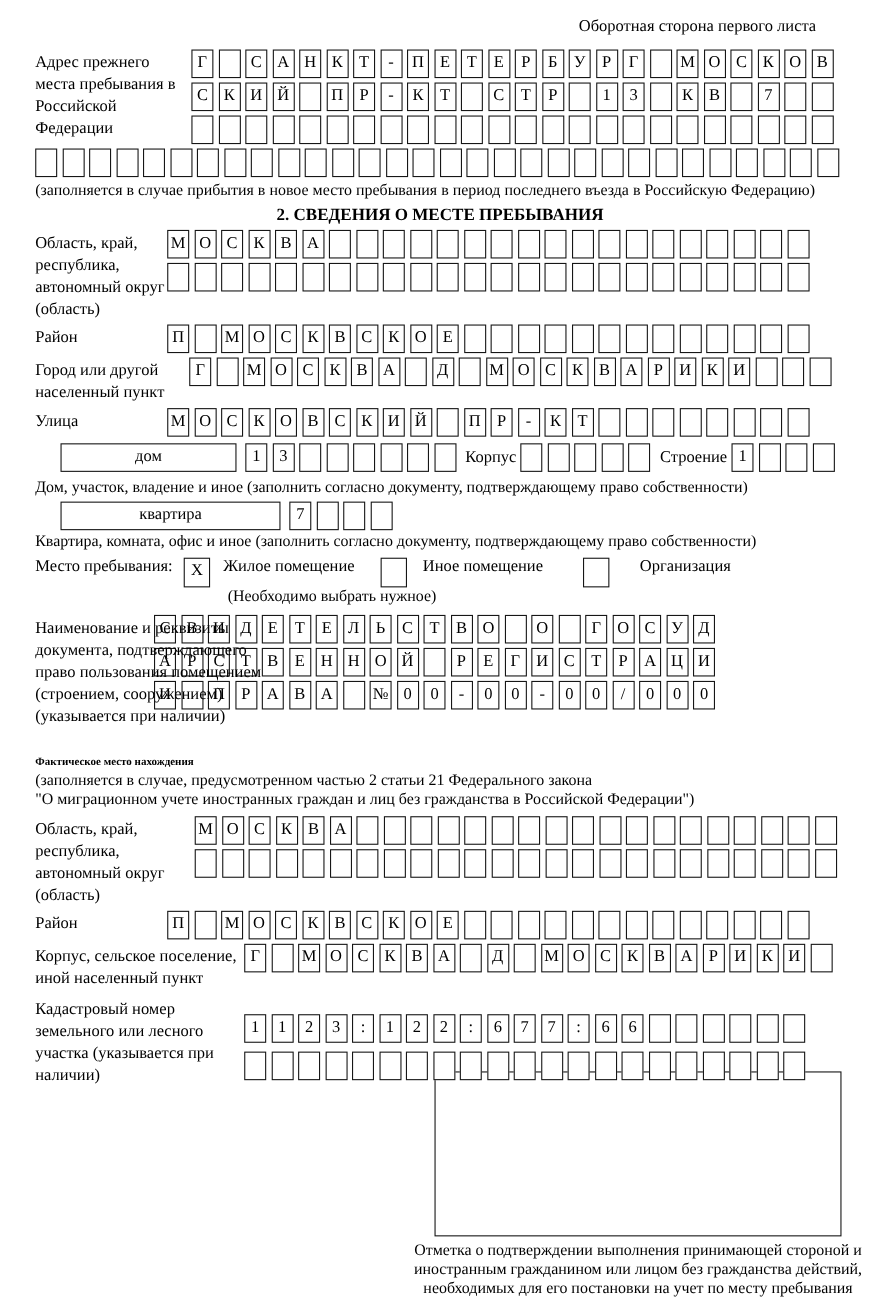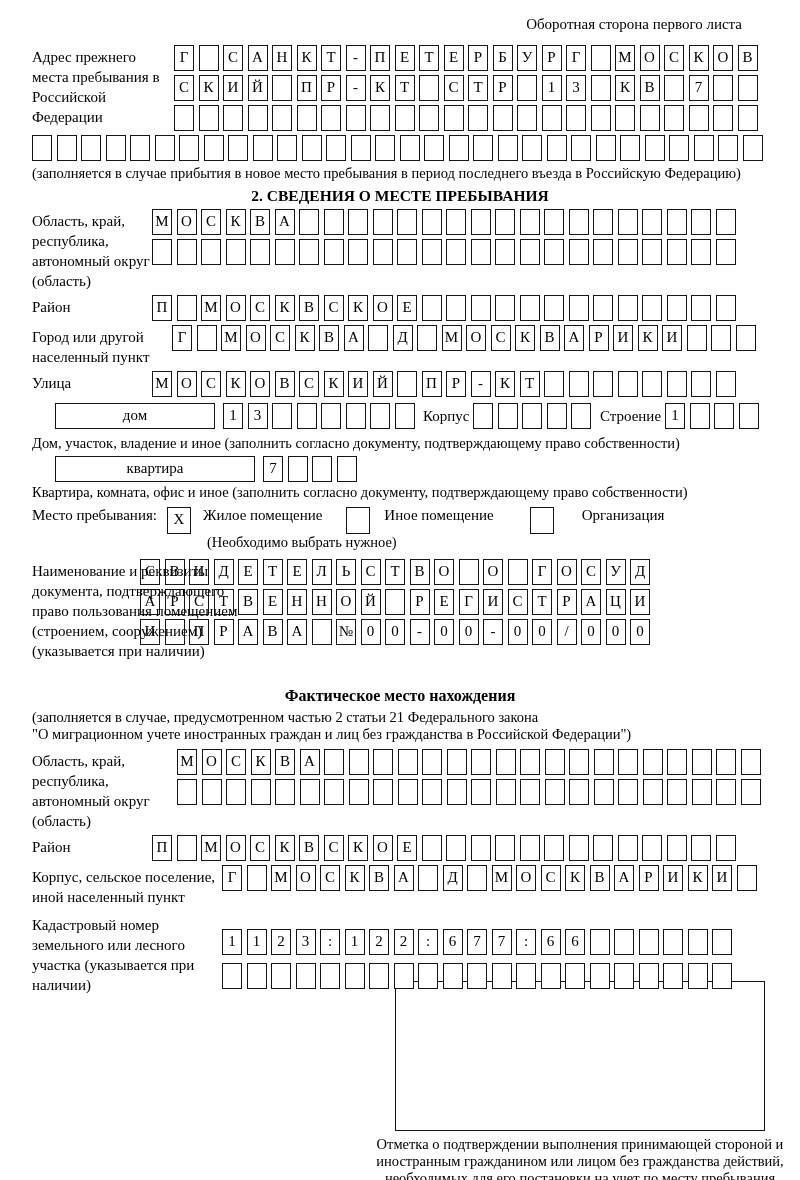--- a/index.html
+++ b/index.html
@@ -24,21 +24,21 @@
     width:20px;height:26px;margin-right:4.5px;
     border:1.8px solid #161616;
     font-size:15px;line-height:22px;text-align:center;
     vertical-align:top;background:#fff;
   }
   .w142{width:142px;} .w120{width:120px;} .w140{width:140px;}
   .w215{width:215px;} .w145{width:145px;} .w190{width:190px;}
   .caption{font-size:14.5px;line-height:17px;}
   .caption.center{text-align:left;}
   .h2{font-weight:bold;text-align:center;font-size:15.5px;margin-top:5px;}
-  .subtitle{font-weight:bold;text-align:center;font-size:16px;}
+  .subtitle{font-weight:bold;font-size:10px;}
   .wide-box{
     box-sizing:border-box;border:1.6px solid #161616;height:26px;
     text-align:center;line-height:23px;font-size:15px;flex:0 0 auto;
   }
   .inline-row{display:flex;align-items:flex-start;padding-left:23px;}
   .inline-label{font-size:15px;line-height:26px;flex:0 0 auto;}
   .checkbox{
     display:inline-block;box-sizing:border-box;width:24px;height:27px;
     border:1.8px solid #161616;text-align:center;line-height:23px;
     font-size:15px;vertical-align:middle;flex:0 0 auto;background:#fff;

